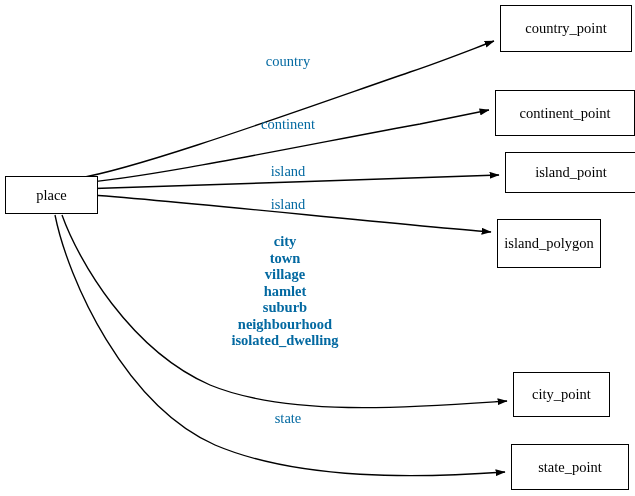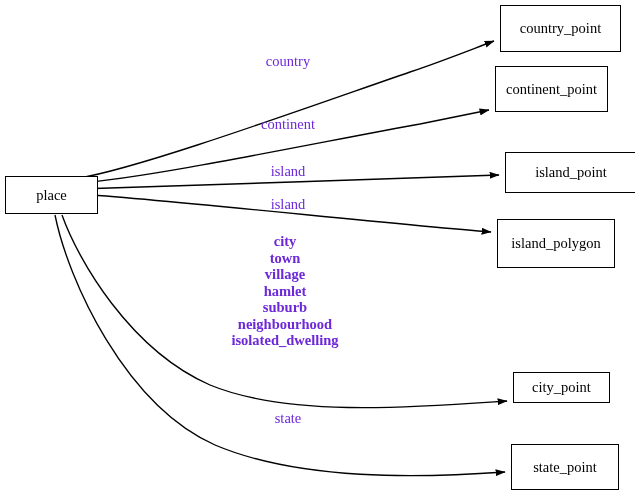--- a/index.html
+++ b/index.html
@@ -33,21 +33,21 @@
     font-family: "Liberation Serif", "DejaVu Serif", serif;
     font-size: 14.5px;
     color: #000000;
     line-height: 1;
     white-space: nowrap;
   }
   .edge-label {
     position: absolute;
     font-family: "Liberation Serif", "DejaVu Serif", serif;
     font-size: 14.5px;
-    color: #6d28d9;
+    color: #0369a1;
     line-height: 16.5px;
     white-space: pre;
     text-align: center;
     transform: translateX(-50%);
   }
 </style>
 </head>
 <body>
 
 <div id="canvas">
@@ -65,36 +65,36 @@
         <path d="M79,194 C170,200 390,224 491,232" marker-end="url(#arrowhead)"></path>
         <path d="M62,215 C78,260 130,350 210,385 C290,418 420,407 507,401" marker-end="url(#arrowhead)"></path>
         <path d="M55,215 C68,280 125,405 215,445 C300,481 420,478 505,472" marker-end="url(#arrowhead)"></path>
       </g>
   </svg>
 
   <div id="nodes-layer">
       <div class="node-box" style="left: 5px; top: 176px; width: 93px; height: 38px;">
         <span>place</span>
       </div>
-      <div class="node-box" style="left: 500px; top: 5px; width: 121px; height: 47px;">
+      <div class="node-box" style="left: 500px; top: 5px; width: 132px; height: 47px;">
         <span>country_point</span>
       </div>
-      <div class="node-box" style="left: 495px; top: 66px; width: 113px; height: 46px;">
+      <div class="node-box" style="left: 495px; top: 90px; width: 140px; height: 46px;">
         <span>continent_point</span>
       </div>
       <div class="node-box" style="left: 505px; top: 152px; width: 132px; height: 41px;">
         <span>island_point</span>
       </div>
-      <div class="node-box" style="left: 497px; top: 219px; width: 118px; height: 49px;">
+      <div class="node-box" style="left: 497px; top: 219px; width: 104px; height: 49px;">
         <span>island_polygon</span>
       </div>
-      <div class="node-box" style="left: 513px; top: 372px; width: 97px; height: 31px; text-align: right;">
+      <div class="node-box" style="left: 513px; top: 372px; width: 97px; height: 45px; text-align: right;">
         <span>city_point</span>
       </div>
-      <div class="node-box" style="left: 511px; top: 444px; width: 108px; height: 46px;">
+      <div class="node-box" style="left: 511px; top: 444px; width: 118px; height: 46px;">
         <span>state_point</span>
       </div>
     </div>
   <div id="labels-layer">
       <div class="edge-label" style="left: 288px; top: 53px;">country</div>
       <div class="edge-label" style="left: 288px; top: 116px;">continent</div>
       <div class="edge-label" style="left: 288px; top: 163px;">island</div>
       <div class="edge-label" style="left: 288px; top: 196px;">island</div>
       <div class="edge-label" style="left: 285px; top: 233px; font-weight: bold;">city
 town

